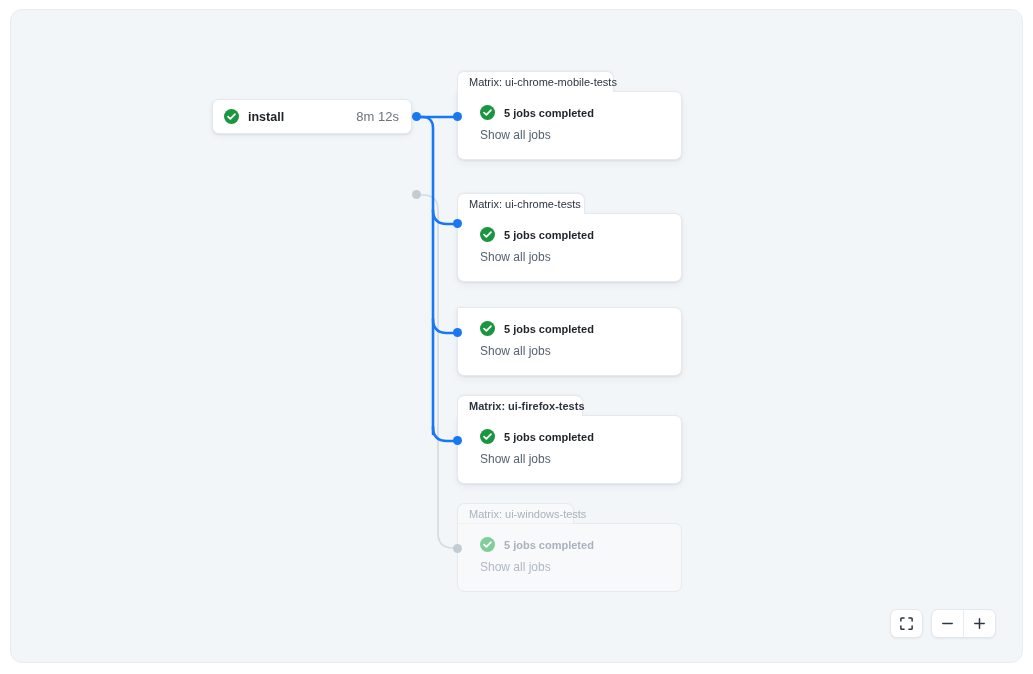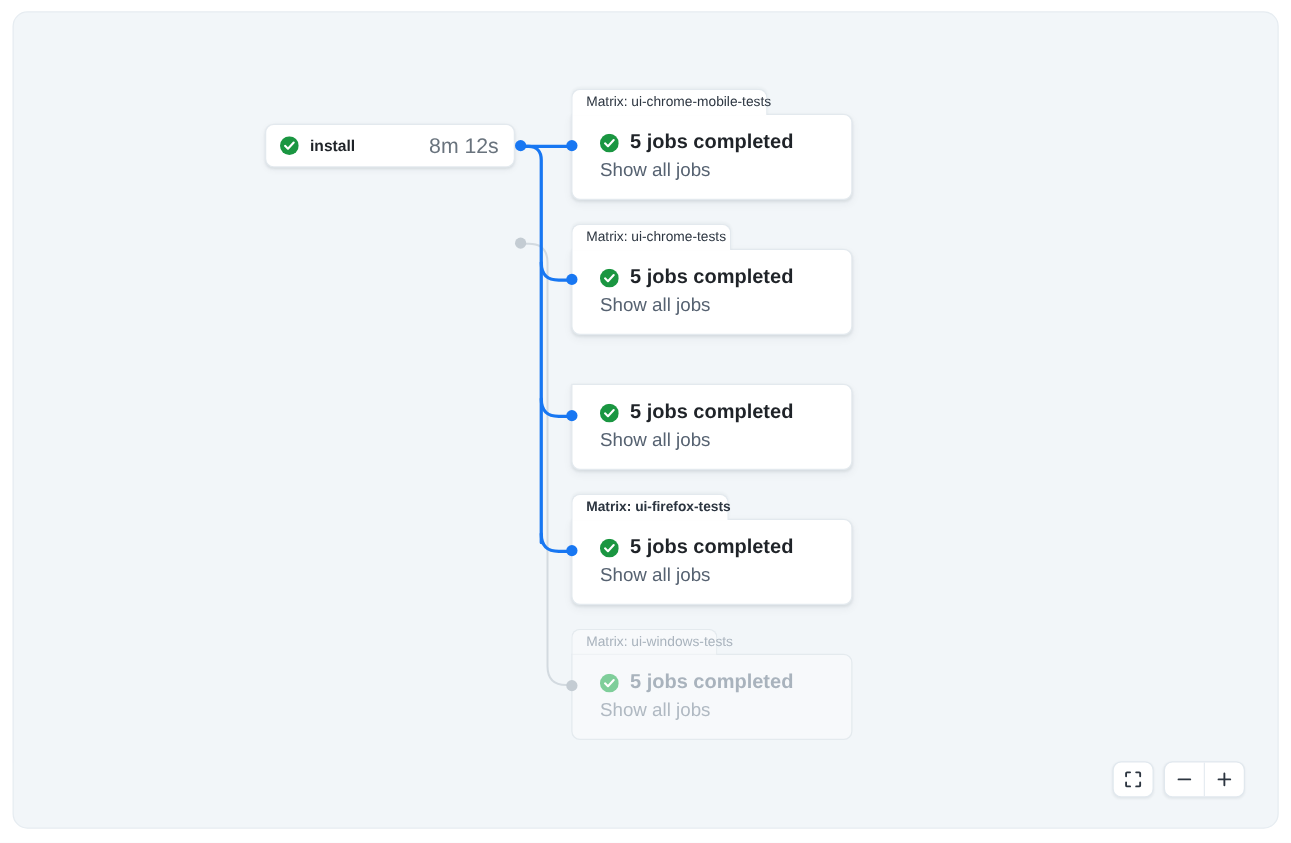--- a/index.html
+++ b/index.html
@@ -76,21 +76,21 @@
   .job-name {
     font-size: 12.5px;
     font-weight: bold;
     color: #1f2328;
     margin-left: 9px;
     white-space: nowrap;
   }
   .dimmed .job-name { color: #a9b3bd; font-weight: bold; }
   .job-duration {
     margin-left: auto;
-    font-size: 17px;
+    font-size: 13px;
     color: #69737d;
     white-space: nowrap;
   }
   .dimmed .job-duration { color: #b3bcc5; }
   
   .matrix-group { position: absolute; }
   .matrix-tab {
     position: absolute;
     left: 0;
     top: 0;
@@ -133,32 +133,32 @@
   }
   .matrix-group.dimmed .matrix-tab-label { color: #a9b3bd; }
   .matrix-status-row {
     position: absolute;
     left: 22px;
     top: 13px;
     display: flex;
     align-items: center;
   }
   .matrix-status-text {
-    font-size: 16px;
+    font-size: 11px;
     font-weight: bold;
     color: #1f2328;
     margin-left: 9px;
     white-space: nowrap;
   }
   .matrix-group.dimmed .matrix-status-text { color: #a9b3bd; }
   .matrix-showall {
     position: absolute;
     left: 22px;
     top: 36px;
-    font-size: 15px;
+    font-size: 12px;
     color: #566271;
     white-space: nowrap;
     cursor: pointer;
     text-align: right;
   }
   .matrix-group.dimmed .matrix-showall { color: #b0b9c2; }
   
   .status-icon { width: 15px; height: 15px; display: block; flex: 0 0 auto; }
   
   .port {
@@ -239,21 +239,21 @@
             <circle cx="8" cy="8" r="8" fill="#1a9641"></circle>
             <path d="M4.3 8.2 L6.8 10.6 L11.7 5.4" fill="none" stroke="#ffffff" stroke-width="1.8" stroke-linecap="round" stroke-linejoin="round"></path>
           </svg>
           <span class="matrix-status-text">5 jobs completed</span>
         </div>
         <div class="matrix-showall">Show all jobs</div>
       </div>
     </div>
     <div class="port" style="left:442px; top:102px;"></div>
 
-    <div class="matrix-group" style="left:446px; top:169px; width:225px; height:89px;">
+    <div class="matrix-group" style="left:446px; top:183px; width:225px; height:89px;">
       <div class="matrix-tab" style="width:128px;">
         <span class="matrix-tab-label">Matrix: ui-chrome-tests</span>
       </div>
       <div class="matrix-body">
         <div class="matrix-status-row">
           <svg class="status-icon" viewBox="0 0 16 16">
             <circle cx="8" cy="8" r="8" fill="#1a9641"></circle>
             <path d="M4.3 8.2 L6.8 10.6 L11.7 5.4" fill="none" stroke="#ffffff" stroke-width="1.8" stroke-linecap="round" stroke-linejoin="round"></path>
           </svg>
           <span class="matrix-status-text">5 jobs completed</span>

